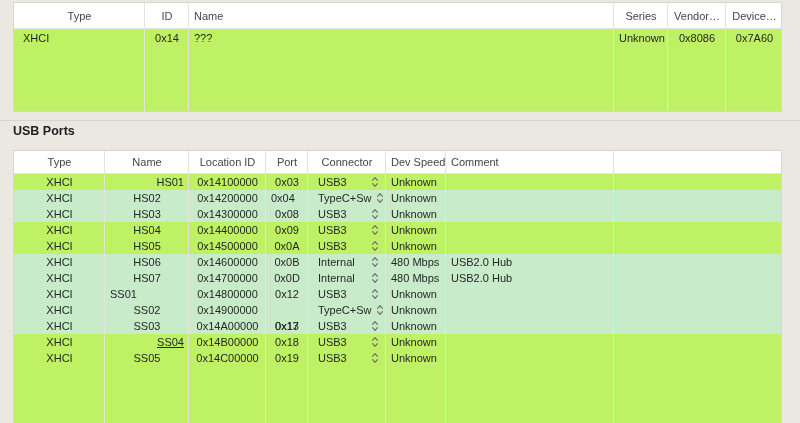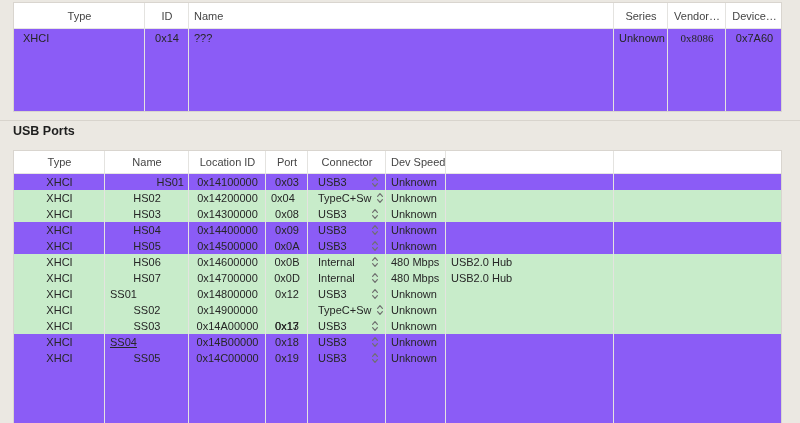--- a/index.html
+++ b/index.html
@@ -6,21 +6,21 @@
   body {
     width: 800px; height: 423px;
     background: #ebe8e2;
     font-family: "Liberation Sans", sans-serif;
     position: relative;
     overflow: hidden;
     -webkit-font-smoothing: antialiased;
   }
   .table {
     position: absolute;
-    background: #8b5cf6;
+    background: #bef264;
     border: 1px solid #d9d5cf;
     box-sizing: border-box;
     overflow: hidden;
   }
   #controllers-table { left: 13px; top: 2px; width: 769px; height: 110px; }
   #usb-table { left: 13px; top: 150px; width: 769px; height: 273px; border-bottom: none; }
 
   .header-row {
     display: flex;
     align-items: center;
@@ -91,21 +91,21 @@
       <div class="hcell" style="width: 425px; text-align: left;">Name</div>
       <div class="hcell" style="width: 54px; text-align: center;">Series</div>
       <div class="hcell" style="width: 58px; text-align: center;">Vendor…</div>
       <div class="hcell" style="width: 57px; text-align: center;">Device…</div>
     </div>
     <div class="row">
       <div class="cell pad-left-lg" style="width: 131px; text-align: left;">XHCI</div>
       <div class="cell" style="width: 44px; text-align: center;">0x14</div>
       <div class="cell" style="width: 425px; text-align: left;">???</div>
       <div class="cell" style="width: 54px; text-align: center;">Unknown</div>
-      <div class="cell" style="width: 58px; text-align: center; font-family: Liberation Serif, serif;">0x8086</div>
+      <div class="cell" style="width: 58px; text-align: center;">0x8086</div>
       <div class="cell" style="width: 57px; text-align: center;">0x7A60</div>
     </div>
     <div class="dividers">
       <div class="vline" style="left: 130px;"></div>
       <div class="vline" style="left: 174px;"></div>
       <div class="vline" style="left: 599px;"></div>
       <div class="vline" style="left: 653px;"></div>
       <div class="vline" style="left: 711px;"></div>
     </div>
   </div>
@@ -114,20 +114,21 @@
 <div id="section-label">USB Ports</div>
 
 <div class="table" id="usb-table">
     <div class="header-row">
       <div class="hcell" style="width: 91px; text-align: center;">Type</div>
       <div class="hcell" style="width: 84px; text-align: center;">Name</div>
       <div class="hcell" style="width: 77px; text-align: center;">Location ID</div>
       <div class="hcell" style="width: 42px; text-align: center;">Port</div>
       <div class="hcell" style="width: 78px; text-align: center;">Connector</div>
       <div class="hcell" style="width: 60px; text-align: left;">Dev Speed</div>
+      <div class="hcell" style="width: 169px; text-align: left;">Comment</div>
     </div>
     <div class="row">
       <div class="cell" style="width: 91px; text-align: center;">XHCI</div>
       <div class="cell" style="width: 84px; text-align: right;">HS01</div>
       <div class="cell" style="width: 77px; text-align: center;">0x14100000</div>
       <div class="cell" style="width: 42px; text-align: center;">0x03</div>
       <div class="cell connector-cell" style="width: 78px;">
         <span>USB3</span>
         <span class="stepper">
           <svg width="8" height="12" viewBox="0 0 8 12">
@@ -297,21 +298,21 @@
             <path d="M1.6 7.7 L4 10.4 L6.4 7.7" stroke="#6f6f6f" stroke-width="1.2" fill="none" stroke-linecap="round" stroke-linejoin="round"></path>
           </svg>
         </span>
       </div>
       <div class="cell" style="width: 60px; text-align: left;">Unknown</div>
       <div class="cell" style="width: 168px; text-align: left;"></div>
       <div class="cell" style="width: 169px; text-align: left;"></div>
     </div>
     <div class="row">
       <div class="cell" style="width: 91px; text-align: center;">XHCI</div>
-      <div class="cell" style="width: 84px; text-align: left; text-decoration: underline;">SS04</div>
+      <div class="cell" style="width: 84px; text-align: right; text-decoration: underline;">SS04</div>
       <div class="cell" style="width: 77px; text-align: center;">0x14B00000</div>
       <div class="cell" style="width: 42px; text-align: center;">0x18</div>
       <div class="cell connector-cell" style="width: 78px;">
         <span>USB3</span>
         <span class="stepper">
           <svg width="8" height="12" viewBox="0 0 8 12">
             <path d="M1.6 4.3 L4 1.6 L6.4 4.3" stroke="#6f6f6f" stroke-width="1.2" fill="none" stroke-linecap="round" stroke-linejoin="round"></path>
             <path d="M1.6 7.7 L4 10.4 L6.4 7.7" stroke="#6f6f6f" stroke-width="1.2" fill="none" stroke-linecap="round" stroke-linejoin="round"></path>
           </svg>
         </span>

